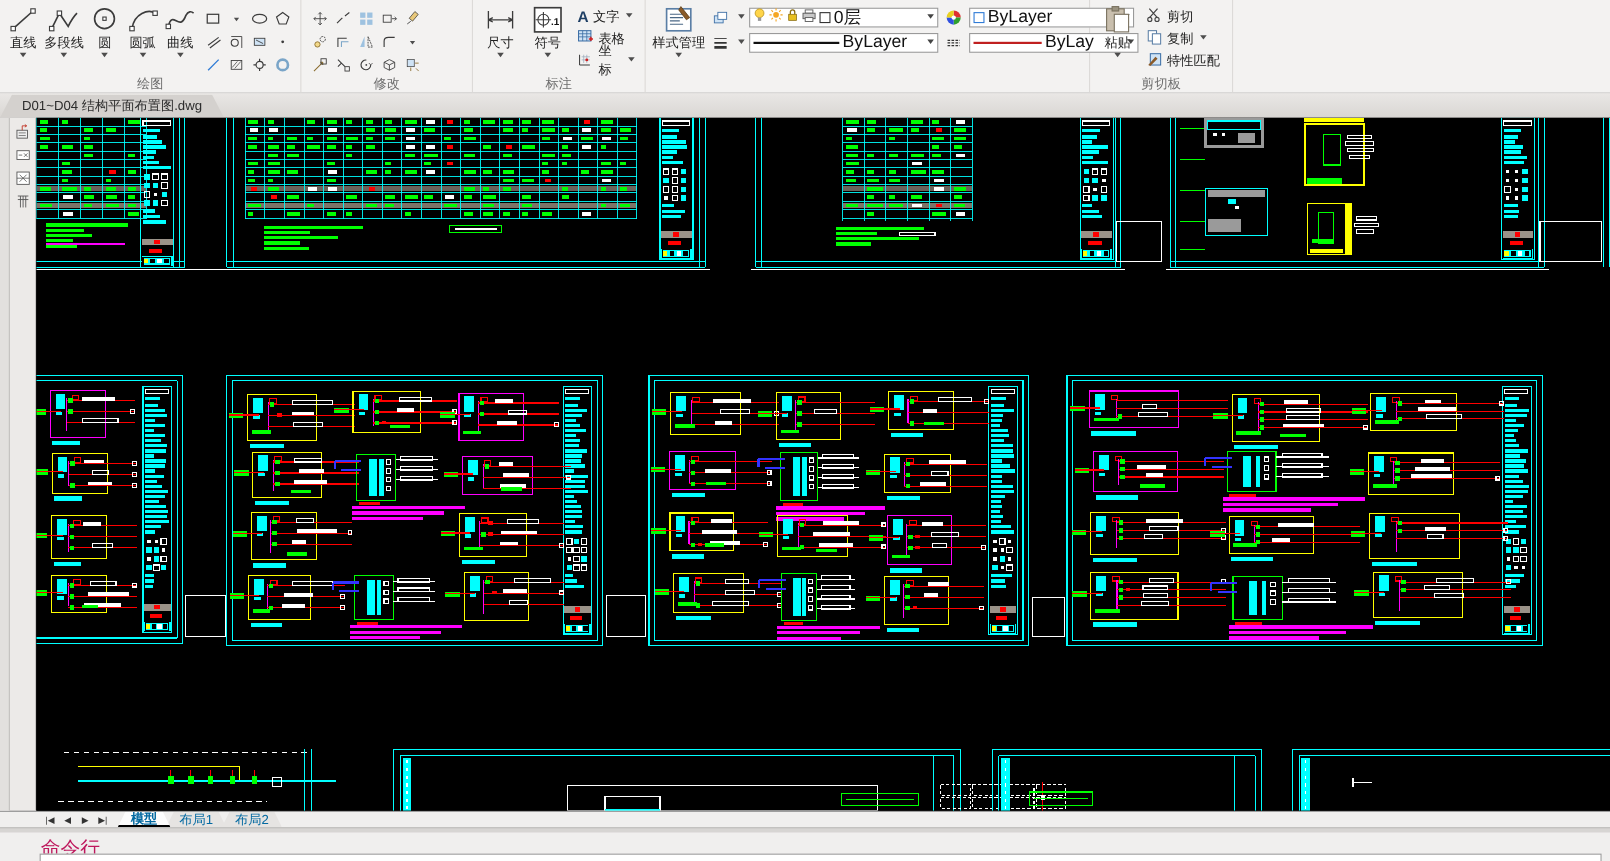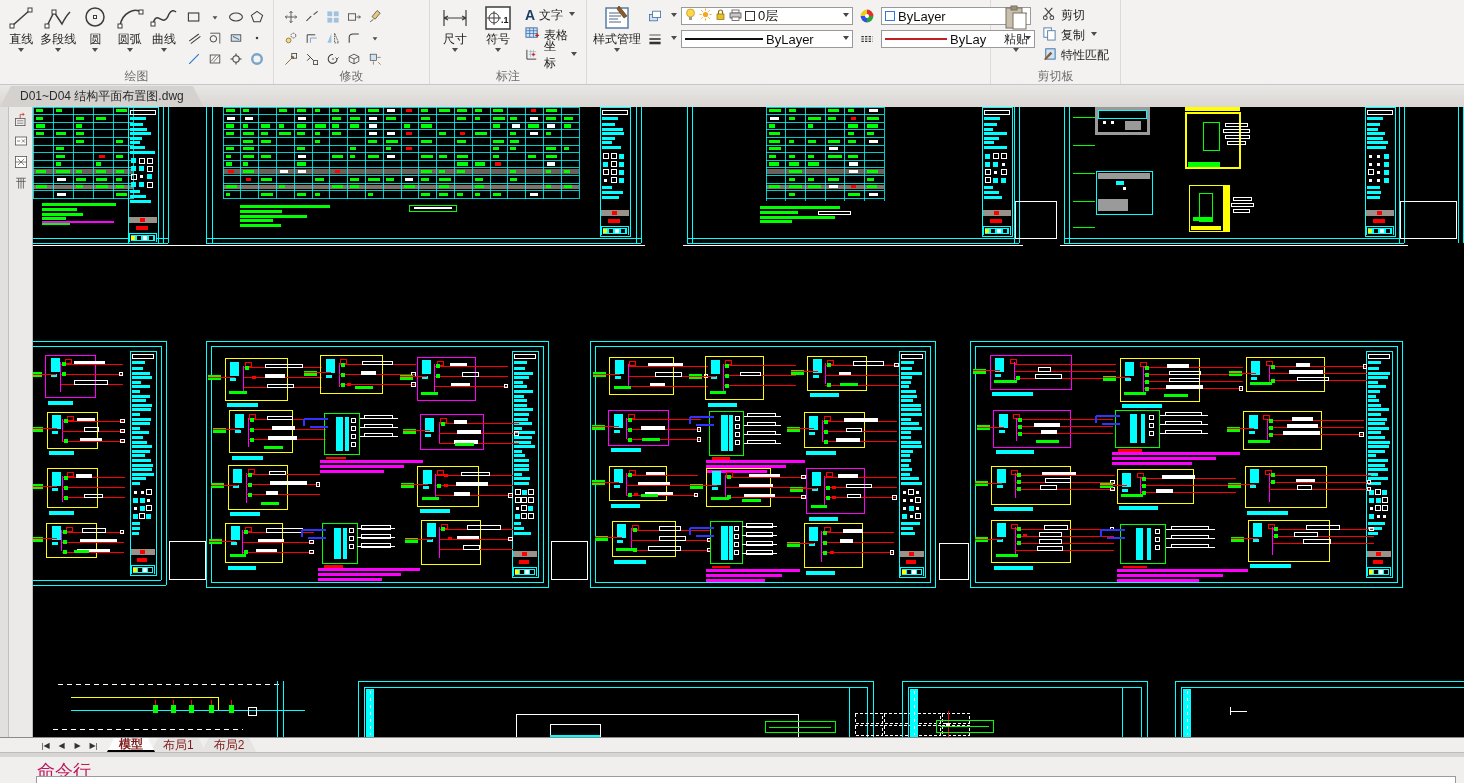--- a/index.html
+++ b/index.html
@@ -15,21 +15,21 @@
 .blbl{font-size:12px;color:#1e1e1e;white-space:nowrap;line-height:14px}
 .dd{width:0;height:0;border:3px solid transparent;border-top:4px solid #4d4d4d;margin-top:2px}
 .ddr{width:0;height:0;border:3px solid transparent;border-top:4px solid #4d4d4d;margin-left:2px;align-self:center}
 .sgrid{display:grid;grid-template-columns:repeat(5,21px);grid-auto-rows:21px;margin-top:3px}
 .sgrid4{display:grid;grid-template-columns:repeat(4,21px);grid-auto-rows:21px;margin-top:3px}
 .sic{display:flex;align-items:center;justify-content:center;cursor:pointer;border-radius:2px}
 .sic svg{width:16px;height:16px}
 .rowbtn{display:flex;align-items:center;gap:4px;height:20px;cursor:pointer;padding:0 3px;border-radius:2px}
 .rowbtn svg{width:15px;height:15px}
 .rowcol{display:flex;flex-direction:column;justify-content:flex-start;margin-top:2px}
-.combo{display:flex;align-items:center;gap:3px;background:#fff;border:1px solid #9a9a9a;height:18px;padding:0 3px;font-size:13px;color:#111;cursor:pointer}
+.combo{display:flex;align-items:center;gap:3px;background:#fff;border:1px solid #9a9a9a;height:18px;padding:0 3px;font-size:16px;color:#111;cursor:pointer}
 .combo .car{margin-left:auto;width:0;height:0;border:3px solid transparent;border-top:4px solid #444}
 .proprows{display:flex;flex-direction:column;gap:5px;margin-top:4px}
 .proprow{display:flex;align-items:center;gap:4px}
 
 
 .docbar{height:22px;background:linear-gradient(#e9e7e5,#d9d6d3);display:flex;align-items:flex-end;position:relative}
 .doctab{height:21px;line-height:20px;padding:0 20px;font-size:12px;color:#2c2c2c;cursor:pointer;
  clip-path:polygon(11px 0,calc(100% - 11px) 0,100% 100%,0 100%);background:#d4d1ce;margin-right:-6px;white-space:nowrap}
 .doctab.active{background:#f7f6f5;font-weight:bold;color:#000;z-index:2}
 .doctab .x{margin-left:12px;color:#555;font-weight:normal;font-size:13px}
@@ -40,21 +40,21 @@
 .lsinner{width:9px;background:#e2e0de;border-right:1px solid #c2c0be}
 .lsicons{flex:1;display:flex;flex-direction:column;align-items:center;padding-top:4px;gap:3px}
 .lsicons .sic{width:20px;height:18px}
 .canvaswrap{position:relative;width:1431px;height:630px;background:#000;overflow:hidden}
 canvas,svg.cad{position:absolute;left:0;top:0}
 
 
 .layoutbar{height:15px;background:#f0efee;border-top:1px solid #8a8a8a;display:flex;align-items:stretch;font-size:11px}
 .lnav{display:flex;align-items:center;gap:1px;padding:0 6px 0 38px;color:#444}
 .lnav span{width:15px;text-align:center;font-size:8px;cursor:pointer;color:#333}
-.ltab{padding:0 12px;display:flex;align-items:center;cursor:pointer;background:#e6e4e2;color:#7f1d1d;
+.ltab{padding:0 12px;display:flex;align-items:center;cursor:pointer;background:#e6e4e2;color:#0369a1;
  clip-path:polygon(7px 0,calc(100% - 7px) 0,100% 100%,0 100%);margin-right:-4px;font-size:12px}
 .ltab.active{background:#fdfdfd;font-weight:bold;border-bottom:2px solid #000;z-index:2}
 
 
 .cmdband{height:5px;background:#d7d5d3;border-top:1px solid #bebcba}
 .cmdarea{height:26px;background:#f0efee;position:relative}
 .cmdlabel{position:absolute;left:37px;top:2px;font-size:18px;color:#be185d}
 .cmdinput{position:absolute;left:36px;right:8px;top:19px;height:20px;background:#fff;border:1px solid #9b9b9b}
 </style>
 </head>

